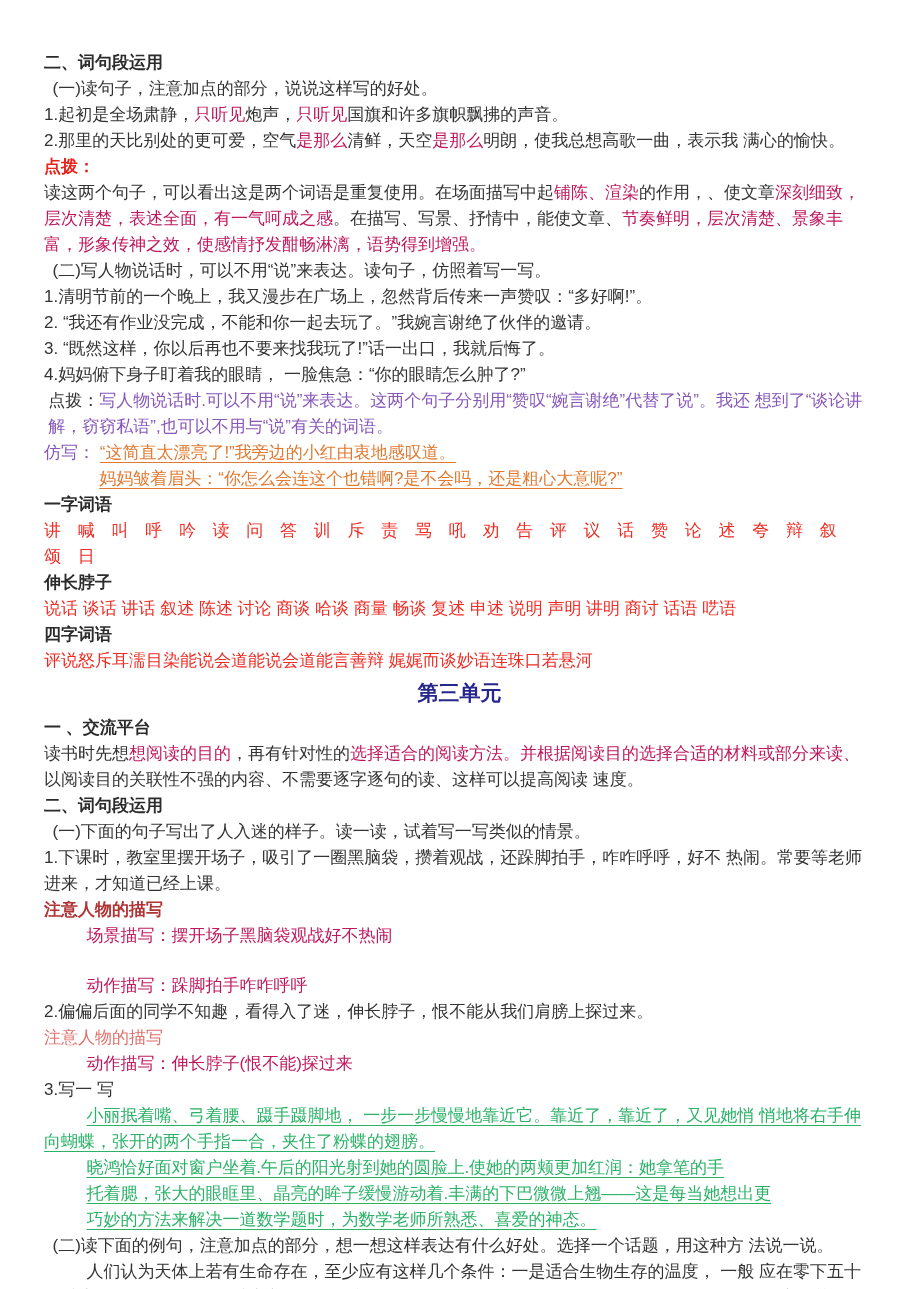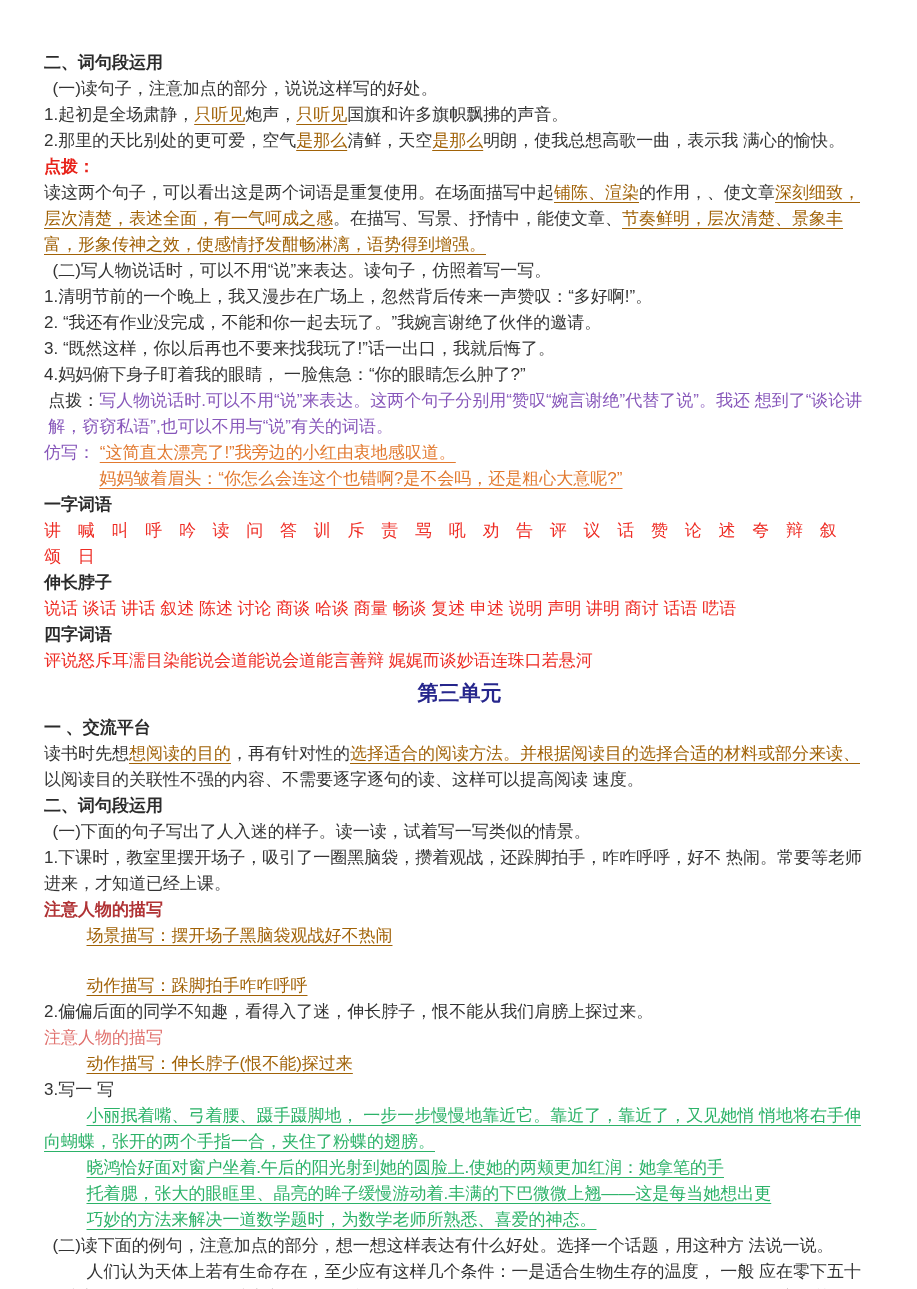--- a/index.html
+++ b/index.html
@@ -13,21 +13,21 @@
     font-size:17px;line-height:26px;color:#333333;
   }
   .doc p{margin:0;}
   .line{white-space:normal;}
   .align-center{text-align:center;}
   
   .s-k{color:#333333;}
   .s-b{color:#2b2b2b;font-weight:bold;}
   .s-r{color:#ee2c24;text-align:right;}
   .s-rb{color:#e8231a;font-weight:bold;}
-  .s-ru{color:#a16207;text-decoration:underline;text-underline-offset:4px;}
+  .s-ru{color:#be185d;text-underline-offset:4px;}
   .s-rs{color:#ee2c24;letter-spacing:6px;}
   .s-drb{color:#b03335;font-weight:bold;}
   .s-lr{color:#e0706d;}
   .s-p{color:#8757ba;}
   .s-ou{color:#e2792f;text-decoration:underline;text-underline-offset:4px;}
   .s-gu{color:#2bb268;text-decoration:underline;text-underline-offset:4px;}
   .s-nb{color:#26268c;font-weight:bold;font-size:21px;}
   .sp-heading{margin:3px 0 4px 0 !important;line-height:32px;}
 </style>
 </head>

